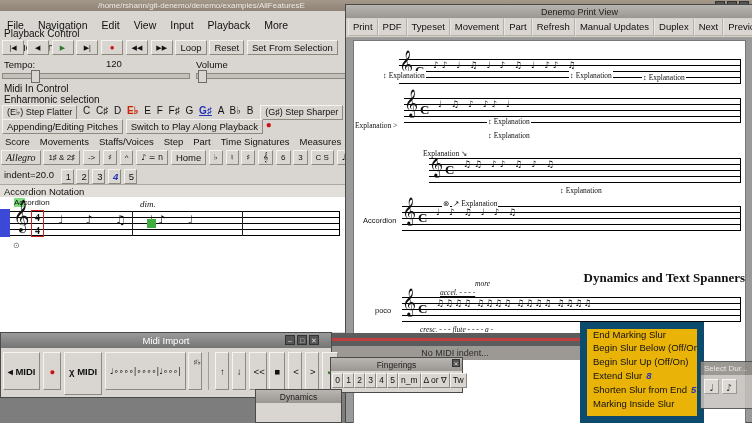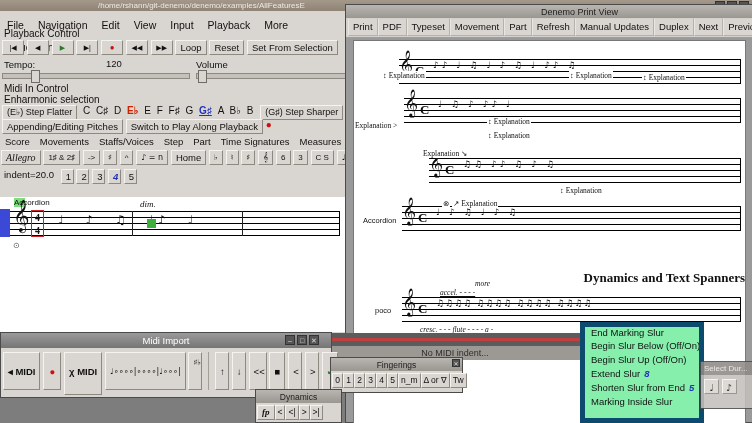--- a/index.html
+++ b/index.html
@@ -129,20 +129,23 @@
 
     <div class="abs" style="left:4px;top:158px;white-space:nowrap;">
       <span style="font-size:9.5px;">indent=20.0</span>
       <span class="b" style="width:13px;text-align:center;margin-left:4px;">1</span>
       <span class="b" style="width:13px;text-align:center;">2</span>
       <span class="b" style="width:13px;text-align:center;">3</span>
       <span class="b blue" style="width:13px;text-align:center;font-style:italic;font-weight:bold;">4</span>
       <span class="b" style="width:13px;text-align:center;">5</span>
     </div>
 
+    <div class="abs" style="left:0;top:173px;width:348px;height:13px;background:#e2deda;border-top:1px solid #aaa6a0;border-bottom:1px solid #aaa6a0;">
+      <span style="margin-left:4px;font-size:9.5px;line-height:13px;">Accordion Notation</span>
+    </div>
 
     <div class="abs" style="left:0;top:186px;width:347px;height:135px;background:#fff;">
       <span style="position:absolute;left:14px;top:1px;font-size:8px;background:linear-gradient(90deg,#7de07d 0 11px,transparent 11px);">Accordion</span>
       <span class="it" style="position:absolute;left:140px;top:2px;font-size:9px;">dim.</span>
       <div class="staff" style="left:8px;top:14px;width:332px;"></div>
       <div class="abs" style="left:0;top:12px;width:10px;height:28px;background:#3b49d6;"></div>
       <span class="music" style="position:absolute;left:13px;top:5px;font-size:28px;line-height:28px;">𝄞</span>
       <div class="abs" style="left:31px;top:13px;width:13px;height:27px;border:1px solid #cc2222;text-align:center;font-family:'Liberation Serif',serif;font-weight:bold;font-size:10px;line-height:13px;box-sizing:border-box;">
         <div>4</div>
         <div>4</div>
@@ -267,26 +270,23 @@
     </div>
     <div style="padding:2px 1px;white-space:nowrap;">
       <span class="b" style="width:11px;padding:0;text-align:center;font-size:8.5px;">0</span><span class="b" style="width:11px;padding:0;text-align:center;font-size:8.5px;">1</span><span class="b" style="width:11px;padding:0;text-align:center;font-size:8.5px;">2</span><span class="b" style="width:11px;padding:0;text-align:center;font-size:8.5px;">3</span><span class="b" style="width:11px;padding:0;text-align:center;font-size:8.5px;">4</span><span class="b" style="width:11px;padding:0;text-align:center;font-size:8.5px;">5</span><span class="b" style="font-size:8.5px;padding:0 2px;">n_m</span><span class="b" style="font-size:8.5px;padding:0 2px;">Δ or ∇</span><span class="b" style="font-size:8.5px;padding:0 2px;">Tw</span>
     </div>
   </div>
 
   <div class="win" style="left:255px;top:389px;width:87px;height:34px;z-index:6;">
     <div class="tbar">
       <span style="font-size:8.5px;">Dynamics</span>
     </div>
-    <div style="padding:2px 1px;white-space:nowrap;">
-      <span class="b it" style="font-weight:bold;font-size:9px;">fp</span><span class="b" style="font-size:8.5px;padding:0 2px;">&lt;</span><span class="b" style="font-size:8.5px;padding:0 2px;">&lt;|</span><span class="b" style="font-size:8.5px;padding:0 2px;">&gt;</span><span class="b" style="font-size:8.5px;padding:0 2px;">&gt;|</span>
-    </div>
-  </div>
-
-  <div class="abs" style="left:580px;top:322px;width:124px;height:101px;background:#86efac;border:5px solid #0c4a6e;box-sizing:border-box;z-index:5;overflow:hidden;">
+  </div>
+
+  <div class="abs" style="left:580px;top:322px;width:124px;height:101px;background:#eab308;border:7px solid #0c4a6e;box-sizing:border-box;z-index:5;overflow:hidden;">
     <div class="sluritem" style="height:11px;overflow:hidden;">
       <span>End Marking Slur</span>
         <span class="shortcut"></span>
     </div>
     <div class="sluritem">
       <span>Begin Slur Below (Off/On)</span>
         <span class="shortcut"></span>
     </div>
     <div class="sluritem">
       <span>Begin Slur Up (Off/On)</span>

